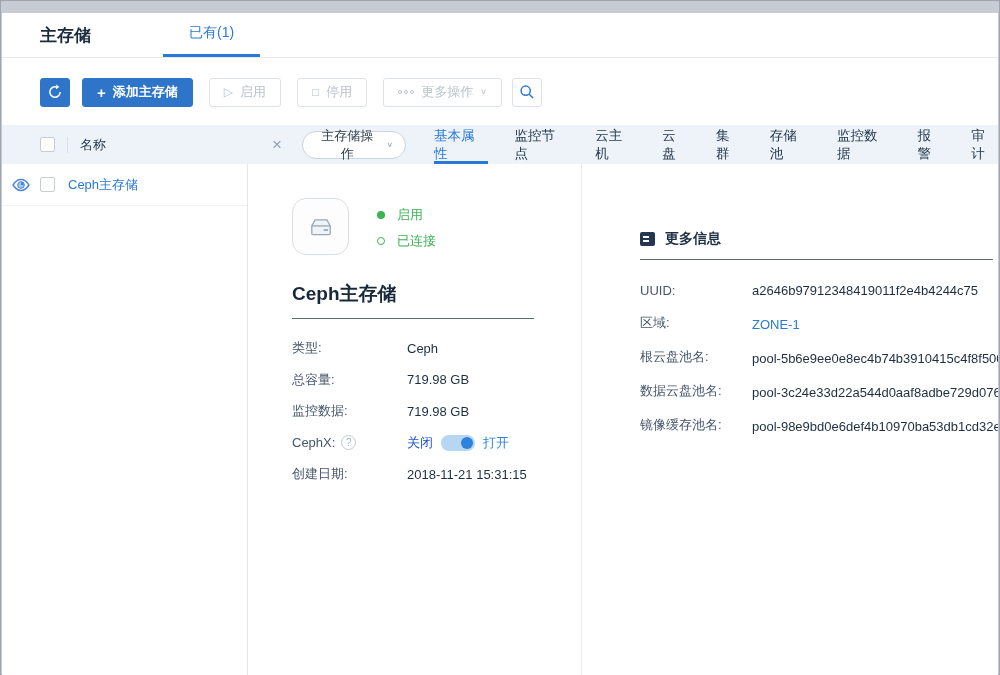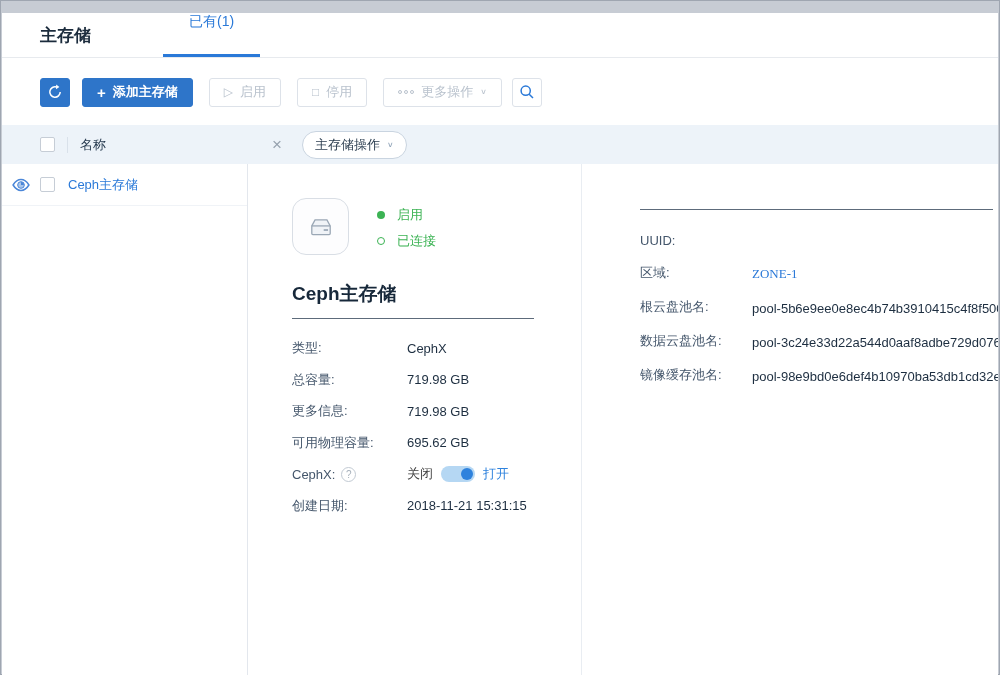--- a/index.html
+++ b/index.html
@@ -25,22 +25,22 @@
     position: absolute; top: 0; left: 0; right: 0; height: 45px;
     display: flex; align-items: stretch;
     border-bottom: 1px solid #e7eaee; background: #fff;
   }
   .page-title {
     align-self: center;
     margin-left: 38px;
     font-size: 17px; font-weight: bold; color: #1b2b3c;
   }
   .header-tab {
-    margin-left: 72px; padding: 0 26px;
-    display: flex; align-items: flex-start;
+    margin-left: 72px; padding: 12px 26px;
+    display: flex; align-items: flex-end;
     font-size: 14px; color: #2a79d8;
     border-bottom: 3px solid #2a79d8;
     cursor: pointer;
   }
 
   
   .toolbar {
     position: absolute; top: 46px; left: 0; right: 0; height: 66px;
     display: flex; align-items: center; background: #fff;
     padding-left: 38px;
@@ -159,30 +159,30 @@
   .sec-title { margin-left: 10px; font-size: 14px; font-weight: bold; color: #1d3044; }
   .sec-rule { height: 1px; background: #5d6b7b; margin-top: 11px; }
   .col-left .sec-rule { width: 242px; }
 
   .fields { margin-top: 20px; }
   .field { display: flex; align-items: center; margin-bottom: 13.5px; min-height: 18px; }
   .flabel { width: 115px; flex: none; font-size: 13px; color: #44566b; display: flex; align-items: center; }
   .fvalue { font-size: 13px; color: #1d2e40; white-space: nowrap; }
   .col-right .field { margin-bottom: 16px; align-items: flex-end; }
   .col-right .flabel { width: 112px; }
-  .link { color: #2a79d8; cursor: pointer; font-family: Liberation Serif, serif; }
+  .link { color: #2a79d8; cursor: pointer; }
 
   .help {
     width: 15px; height: 15px; margin-left: 6px; flex: none;
     border: 1px solid #c2cad3; border-radius: 50%;
     font-size: 10px; color: #a6b0bb;
     display: inline-flex; align-items: center; justify-content: center;
   }
   .toggle-group { display: inline-flex; align-items: center; }
-  .tg-off { color: #404040; font-size: 13px; }
+  .tg-off { color: #1d4ed8; font-size: 13px; }
   .tg-on { color: #2e82dd; font-size: 13px; }
   .switch {
     width: 34px; height: 16px; border-radius: 8px; background: #b5d7f3;
     margin: 0 8px; position: relative; cursor: pointer; flex: none;
   }
   .switch .knob {
     position: absolute; right: 2px; top: 2px; width: 12px; height: 12px;
     border-radius: 50%; background: #2e82dd; display: block;
   }
 </style>
@@ -243,20 +243,31 @@
       <div class="list-head">
         <span class="checkbox"></span>
         <span class="vsep"></span>
         <span class="col-label">名称</span>
       </div>
       <span class="close-x">×</span>
       <button class="actions-btn">
         <span>主存储操作</span>
         <span class="chev">∨</span>
       </button>
+      <nav class="tabs">
+        <span class="tab active">基本属性</span>
+        <span class="tab">监控节点</span>
+        <span class="tab">云主机</span>
+        <span class="tab">云盘</span>
+        <span class="tab">集群</span>
+        <span class="tab">存储池</span>
+        <span class="tab">监控数据</span>
+        <span class="tab">报警</span>
+        <span class="tab">审计</span>
+      </nav>
     </div>
 
     <aside class="list-panel">
       <div class="list-row">
         <span class="eye">
           <svg width="20" height="14" viewBox="0 0 24 16">
               <path d="M12 1.5 C6.5 1.5 2.5 8 2.5 8 C2.5 8 6.5 14.5 12 14.5 C17.5 14.5 21.5 8 21.5 8 C21.5 8 17.5 1.5 12 1.5 Z" fill="none" stroke="#4a86d8" stroke-width="1.8"></path>
               <circle cx="12" cy="8" r="4" fill="#a9c6ec" stroke="#4a86d8" stroke-width="1.2"></circle>
               <path d="M12 4.5 A3.5 3.5 0 0 1 15.5 8 L12 8 Z" fill="#4a86d8"></path>
             </svg>
@@ -289,33 +300,29 @@
           </div>
         </div>
 
         <h2 class="res-title">Ceph主存储</h2>
 
         <div class="sec-rule"></div>
 
         <div class="fields">
           <div class="field">
             <span class="flabel">类型:</span>
-            <span class="fvalue">CephX</span>
+            <span class="fvalue">Ceph</span>
           </div>
           <div class="field">
             <span class="flabel">总容量:</span>
             <span class="fvalue">719.98 GB</span>
           </div>
           <div class="field">
-            <span class="flabel">更多信息:</span>
+            <span class="flabel">监控数据:</span>
             <span class="fvalue">719.98 GB</span>
-          </div>
-          <div class="field">
-            <span class="flabel">可用物理容量:</span>
-            <span class="fvalue">695.62 GB</span>
           </div>
 
           <div class="field">
             <span class="flabel">
               <span>CephX:</span>
               <span class="help">?</span>
             </span>
             <span class="fvalue toggle-group">
               <span class="tg-off">关闭</span>
               <span class="switch">
@@ -327,25 +334,32 @@
 
           <div class="field">
             <span class="flabel">创建日期:</span>
             <span class="fvalue">2018-11-21 15:31:15</span>
           </div>
 
         </div>
       </section>
 
       <section class="col-right">
+        <div class="sec-head">
+          <span class="sec-icon lines">
+              <i></i>
+            </span>
+          <span class="sec-title">更多信息</span>
+        </div>
         <div class="sec-rule"></div>
 
         <div class="fields">
           <div class="field">
             <span class="flabel">UUID:</span>
+            <span class="fvalue">a2646b97912348419011f2e4b4244c75</span>
           </div>
           <div class="field">
             <span class="flabel">区域:</span>
             <span class="fvalue link">ZONE-1</span>
           </div>
           <div class="field">
             <span class="flabel">根云盘池名:</span>
             <span class="fvalue">pool-5b6e9ee0e8ec4b74b3910415c4f8f500</span>
           </div>
           <div class="field">

